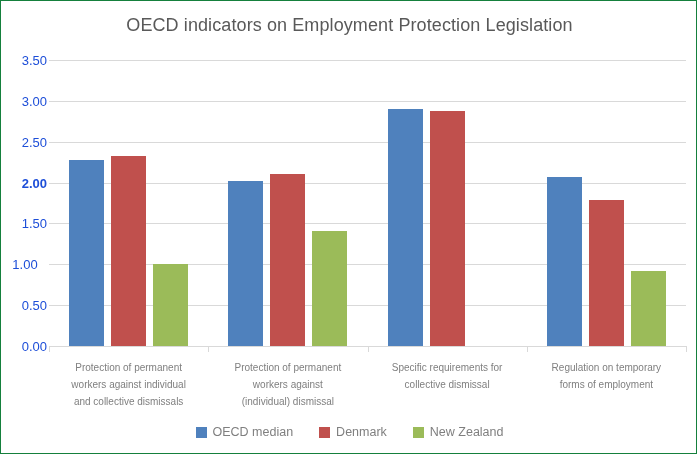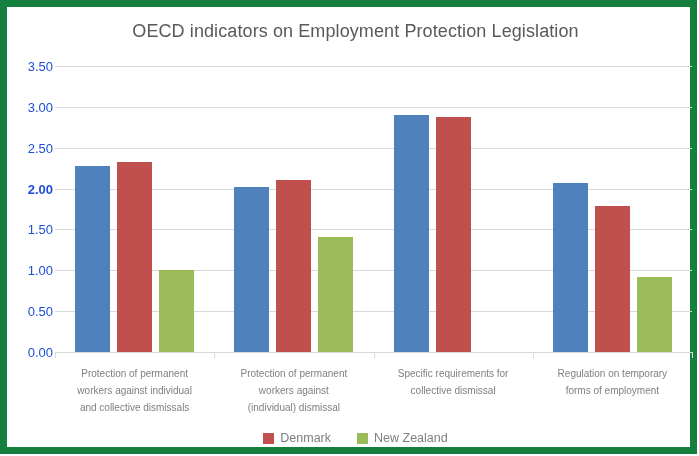--- a/index.html
+++ b/index.html
@@ -10,21 +10,21 @@
     width: 699px;
     height: 456px;
     background: #ffffff;
     font-family: "Liberation Sans", sans-serif;
     overflow: hidden;
   }
   #chart-frame {
     position: relative;
     width: 697px;
     height: 454px;
-    border: 7px solid #15803d;
+    border: 1px solid #15803d;
     box-sizing: border-box;
     background: #ffffff;
   }
   #chart-title {
     position: absolute;
     top: 14px;
     left: 0;
     width: 697px;
     text-align: center;
     font-size: 18px;
@@ -145,21 +145,21 @@
 </head>
 <body>
 
 <div id="chart-frame">
 
   <div id="chart-title">OECD indicators on Employment Protection Legislation</div>
 
   <div id="y-axis-labels">
       <div class="y-tick-label" style="top: 345px;">0.00</div>
       <div class="y-tick-label" style="top: 304.143px;">0.50</div>
-      <div class="y-tick-label" style="top: 263.286px;">1.00</div>
+      <div class="y-tick-label" style="top: 263.286px; text-align: center;">1.00</div>
       <div class="y-tick-label" style="top: 222.429px;">1.50</div>
       <div class="y-tick-label" style="top: 181.571px; font-weight: bold;">2.00</div>
       <div class="y-tick-label" style="top: 140.714px;">2.50</div>
       <div class="y-tick-label" style="top: 99.8571px;">3.00</div>
       <div class="y-tick-label" style="top: 59px;">3.50</div>
     </div>
 
   <div id="plot-area">
       <div class="gridline" style="top: 245.143px;"></div>
       <div class="gridline" style="top: 204.286px;"></div>
@@ -207,20 +207,24 @@
         <div>collective dismissal</div>
       </div>
       <div class="cat-label" style="left: 477.75px; width: 159.25px;">
         <div>Regulation on temporary</div>
         <div>forms of employment</div>
       </div>
     </div>
 
   <div id="legend">
       <div class="legend-item">
+        <span class="legend-swatch" style="background: rgb(79, 129, 189);"></span>
+        <span class="legend-label">OECD median</span>
+      </div>
+      <div class="legend-item">
         <span class="legend-swatch" style="background: rgb(192, 80, 77);"></span>
         <span class="legend-label">Denmark</span>
       </div>
       <div class="legend-item">
         <span class="legend-swatch" style="background: rgb(155, 187, 89);"></span>
         <span class="legend-label">New Zealand</span>
       </div>
     </div>
 
 <div class="cat-tick" style="left: 48px;"></div>

